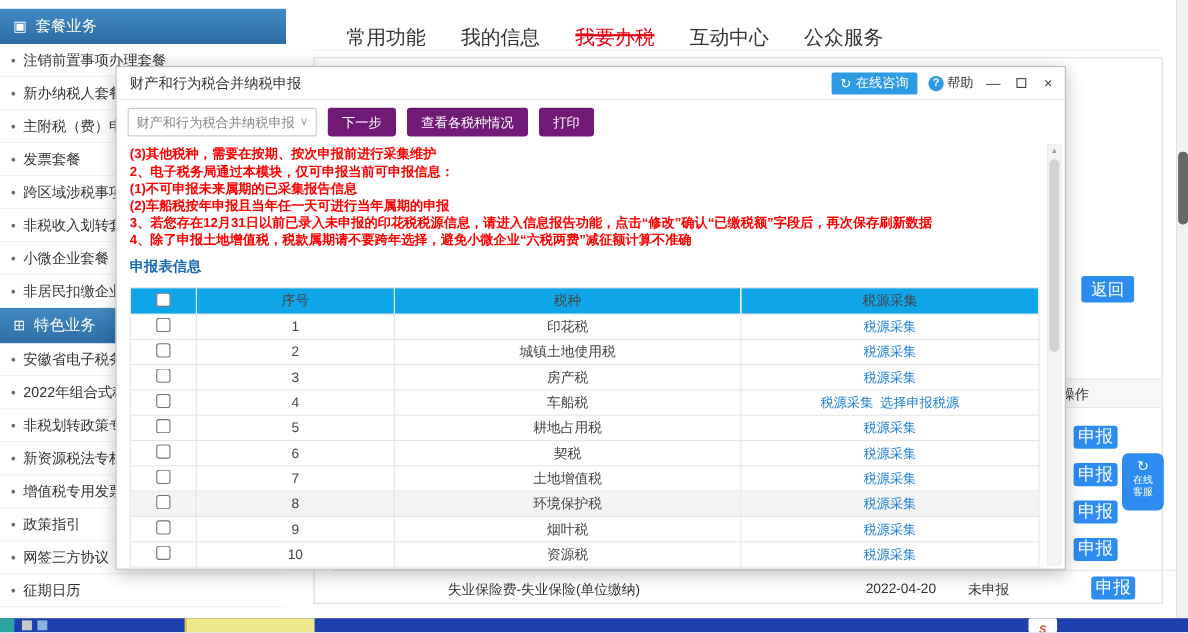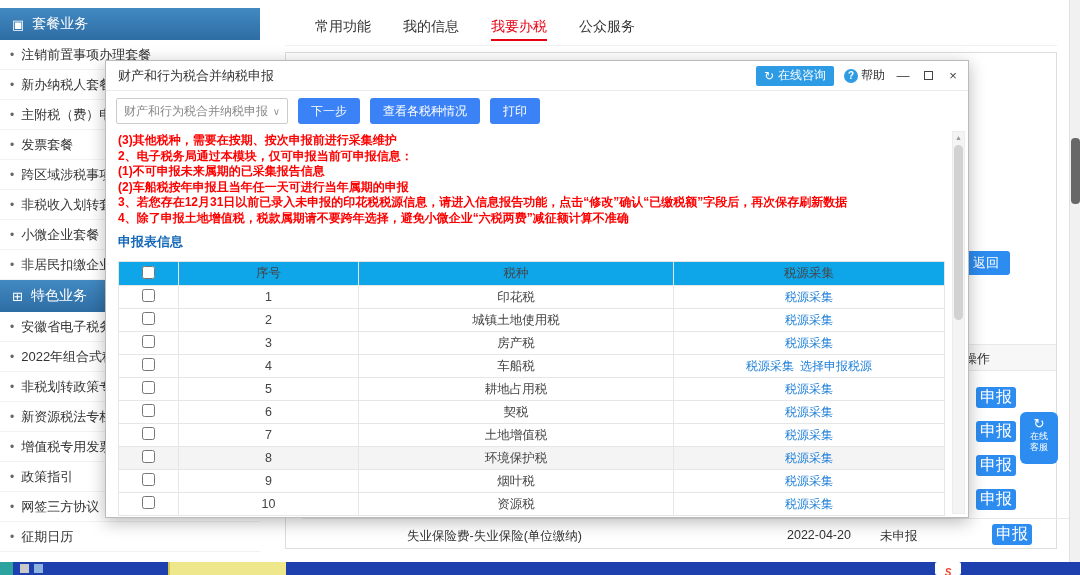--- a/index.html
+++ b/index.html
@@ -9,27 +9,27 @@
 
   
   .sidebar { position:absolute; left:0; top:8px; width:260px; background:#fff; z-index:1; }
   .group-header { height:32px; background:linear-gradient(180deg,#4289c2,#2e6da4); color:#fff; font-size:14px; padding-left:12px; display:flex; align-items:center; gap:8px; cursor:pointer; }
   .group-header .hicon { font-size:13px; }
   .side-item { height:30px; border-bottom:1px solid #f2f2f2; padding-left:10px; display:flex; align-items:center; gap:7px; font-size:13px; color:#333; white-space:nowrap; overflow:hidden; cursor:pointer; }
   .side-item .bullet { color:#666; font-size:12px; }
 
   
   .topnav { position:absolute; left:285px; top:0; height:46px; display:flex; padding-left:14px; z-index:1; border-bottom:1px solid #f0f0f0; width:772px; }
-  .nav-item { line-height:44px; margin:4px 16px; font-size:14px; color:#333; cursor:pointer; }
+  .nav-item { line-height:44px; margin:12px 16px; font-size:18px; color:#333; cursor:pointer; }
   .nav-item.active { color:#e60012; border-bottom:2px solid #e60012; }
 
   
   .content-panel { position:absolute; left:285px; top:52px; width:772px; height:497px; border:1px solid #ddd; background:#fff; z-index:1; }
   .btn-blue { display:inline-flex; align-items:center; justify-content:center; background:#2d8cf0; color:#fff; border:none; border-radius:3px; cursor:pointer; font-family:inherit; }
-  .back-btn { position:absolute; left:676px; top:198px; width:48px; height:24px; font-size:13px;text-align:center; }
+  .back-btn { position:absolute; left:697px; top:198px; width:48px; height:24px; font-size:15px;text-align:center; }
   .op-strip { position:absolute; left:0; top:291px; width:100%; height:27px; background:#f7f7f7; border-top:1px solid #e8e8e8; border-bottom:1px solid #e8e8e8; }
   .op-label { position:absolute; left:678px; top:0; line-height:27px; font-size:13px; color:#333; }
   .declare-btn { position:absolute; width:40px; height:21px; font-size:16px; left:690px; }
   .bottom-row { position:absolute; left:16px; top:465px; width:100%; height:32px; border-top:1px solid #e8e8e8; font-size:12.5px; color:#333; }
   .bottom-row .name { position:absolute; left:105px; top:9px; }
   .bottom-row .date { position:absolute; left:485px; top:9px; }
   .bottom-row .status { position:absolute; left:578px; top:9px;text-align:right; }
 
   
   .modal { position:absolute; left:105px; top:60px; width:864px; height:458px; background:#fff; border:1px solid #bbb; box-shadow:0 4px 16px rgba(0,0,0,.28); z-index:5; }
@@ -37,21 +37,21 @@
   .modal-title { font-size:13px; color:#333; }
   .mh-spacer { flex:1; }
   .consult-btn { height:20px; background:#2e9be5; color:#fff; border:none; border-radius:2px; font-size:12px; padding:0 8px; display:flex; align-items:center; gap:4px; cursor:pointer; font-family:inherit; }
   .help { display:flex; align-items:center; gap:3px; margin-left:10px; font-size:12px; color:#333; cursor:pointer; }
   .help .q { width:14px; height:14px; border-radius:50%; background:#2e9be5; color:#fff; font-size:10px; font-weight:bold; display:inline-flex; align-items:center; justify-content:center; }
   .win-btn { margin-left:11px; color:#444; cursor:pointer; font-size:13px; width:14px; text-align:center; line-height:14px; }
   .win-btn .sq { display:inline-block; width:9px; height:9px; border:1px solid #444; }
   .toolbar { height:40px; display:flex; align-items:center; gap:10px; padding:0 10px; }
   .select { width:172px; height:26px; border:1px solid #ccc; border-radius:2px; display:flex; align-items:center; justify-content:space-between; padding:0 7px; font-size:12px; color:#888; cursor:pointer; background:#fff; }
   .select .caret { color:#999; font-size:10px; }
-  .tb-btn { height:26px; font-size:12px; padding:0 13px; background:#3b82f6; }
+  .tb-btn { height:26px; font-size:12px; padding:0 13px; background:#701a75; }
   .notices { margin:2px 12px 0; color:#fe0000; font-weight:bold; font-size:12px; line-height:15.5px; }
   .section-title { margin:7px 12px 10px; color:#1569b8; font-weight:bold; font-size:13px; }
   .decl-table { border-collapse:collapse; margin-left:12px; width:826px; table-layout:fixed; }
   .decl-table th, .decl-table td { border:1px solid #e6e6e6; text-align:center; font-size:12.5px; color:#444; font-weight:normal; overflow:hidden; }
   .decl-table th { height:24px; background:#0ea5e9; }
   .decl-table td { height:23px; }
   .decl-table tbody tr:nth-child(8) td { background:#f4f4f4; }
   .decl-table a { color:#2080d8; text-decoration:none; cursor:pointer; font-size:12px; margin:0 3px; }
   .decl-table a:empty { display:none; }
   .col-check{width:60px}.col-seq{width:180px}.col-tax{width:315px}.col-src{width:271px}
@@ -155,20 +155,21 @@
     <div class="side-item">
         <span class="bullet">•</span>
         <span>征期日历</span>
       </div>
   </aside>
 
   <nav class="topnav">
     <span class="nav-item">常用功能</span>
     <span class="nav-item">我的信息</span>
     <span class="nav-item active">我要办税</span>
+    <span class="nav-item">互动中心</span>
     <span class="nav-item">公众服务</span>
   </nav>
 
   <section class="content-panel">
     <button class="btn-blue back-btn">返回</button>
     <div class="op-strip">
       <span class="op-label">操作</span>
     </div>
     <button class="btn-blue declare-btn" style="top:334px;">申报</button>
     <button class="btn-blue declare-btn" style="top:368px;">申报</button>

